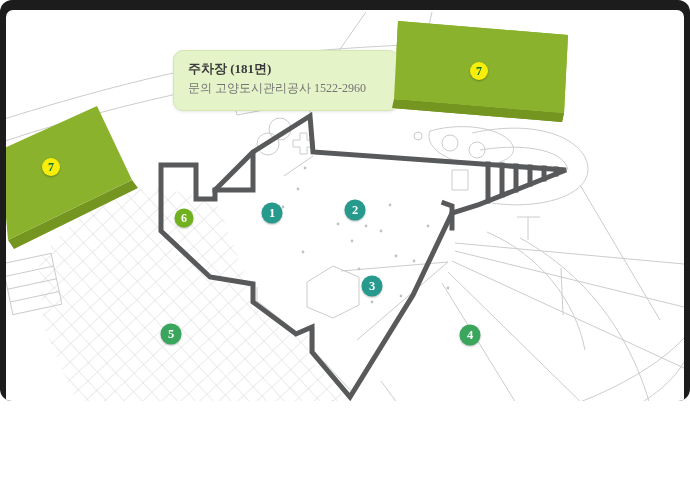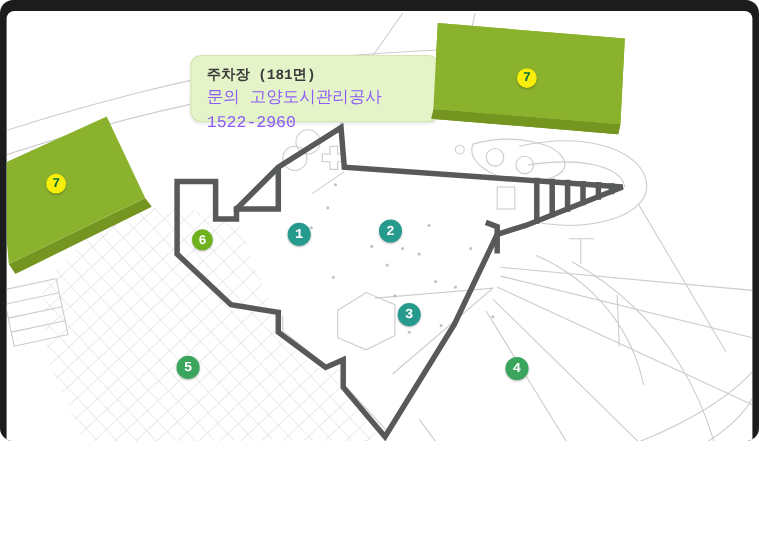--- a/index.html
+++ b/index.html
@@ -1,33 +1,33 @@
 <!DOCTYPE html>
 <html><head>
 <meta charset="utf-8">
 <style>
   html,body{margin:0;padding:0;background:#ffffff;}
   *{box-sizing:border-box;}
   .stage{
     position:relative;width:690px;height:401px;
     background:#1c1c1c;border-radius:12px;overflow:hidden;
-    font-family:Liberation Mono, monospace;
+    font-family:Liberation Serif, serif;
   }
   .map{
     position:absolute;left:6px;top:10px;width:678px;height:481px;
     background:#ffffff;border-radius:7px;overflow:hidden;
   }
   .map svg{position:absolute;left:0;top:0;}
   .tooltip{
     position:absolute;left:167px;top:40px;width:226px;height:61px;
     background:#e5f3c9;border:1px solid #d4e6b2;border-radius:10px;
     padding:9px 14px;z-index:5;box-shadow:0 1px 3px rgba(0,0,0,0.10);
   }
   .tooltip .tt-title{display:block;font-size:13px;font-weight:bold;color:#3a3a3a;line-height:1.45;}
-  .tooltip .tt-sub{display:block;font-size:15px;color:#8b5cf6;line-height:1.5;}
+  .tooltip .tt-sub{display:block;font-size:12px;color:#737373;line-height:1.5;}
   .lots{position:absolute;left:0;top:0;z-index:6;}
   .markers{position:absolute;left:0;top:0;width:100%;height:100%;z-index:8;}
   .marker{
     position:absolute;transform:translate(-50%,-50%);
     border-radius:50%;display:flex;align-items:center;justify-content:center;
     font-weight:bold;cursor:pointer;
     box-shadow:0 1px 2px rgba(0,0,0,0.28);
   }
   .marker.zone{width:21px;height:21px;font-size:12.5px;}
   .marker.zone-small{width:19px;height:19px;font-size:12px;}

